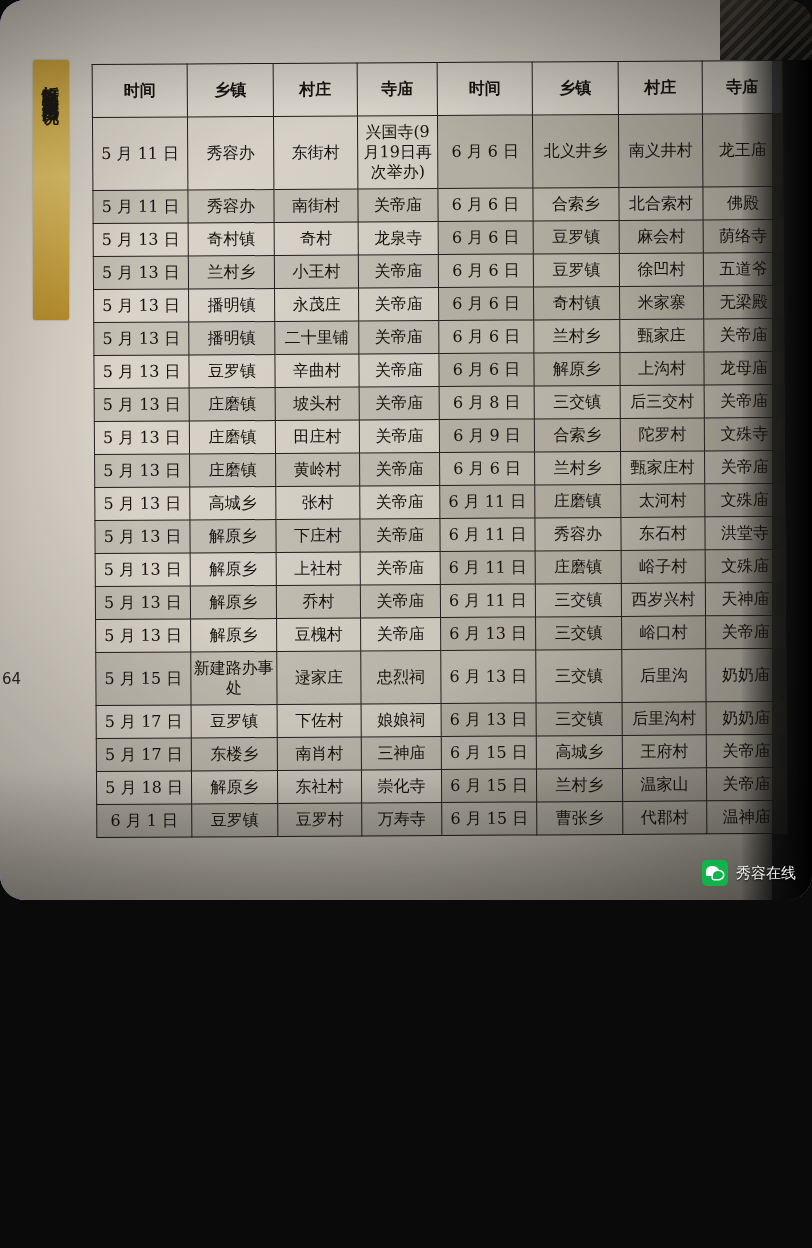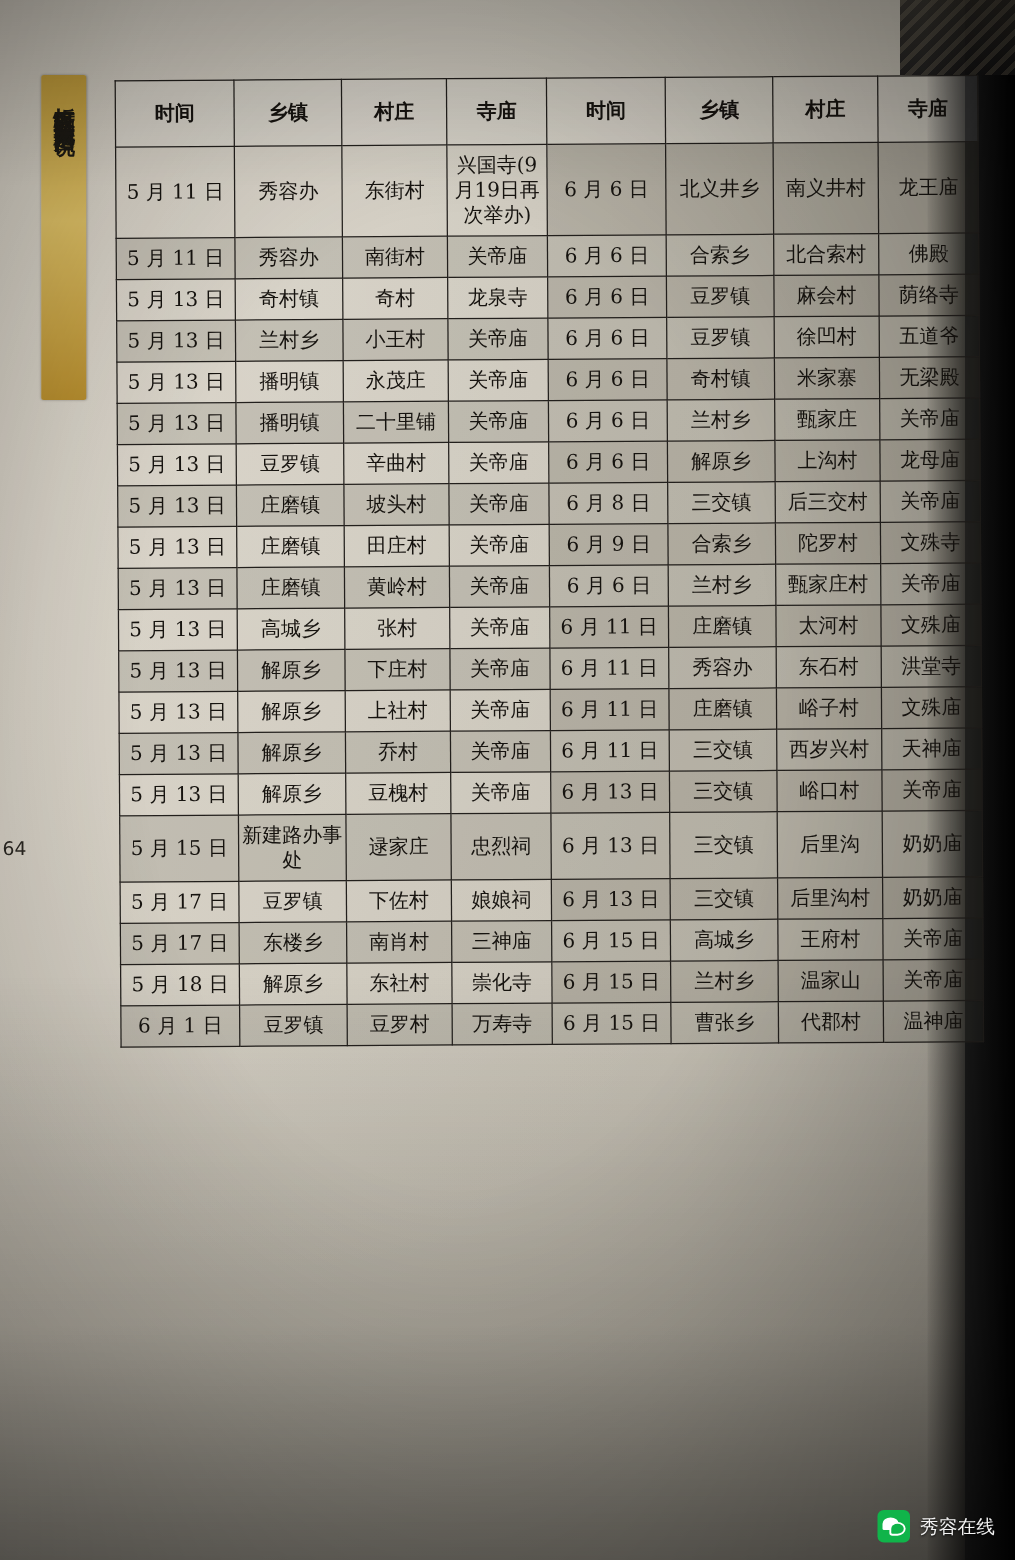--- a/index.html
+++ b/index.html
@@ -9,23 +9,24 @@
   }
   body {
     width: 812px;
     height: 1248px;
     overflow: hidden;
     font-family: "Liberation Serif", "DejaVu Serif", serif;
   }
   #page {
     position: relative;
     width: 812px;
-    height: 1248px;
+    height: 900px;
     background: #8b5cf6;
     overflow: hidden;
+    border-radius: 25px;
   }
   
   .paper {
     position: absolute;
     left: 0;
     top: 0;
     width: 772px;
     height: 1248px;
     background:
       radial-gradient(ellipse at 30% 20%, rgba(255,255,255,0.10), rgba(0,0,0,0) 60%),

